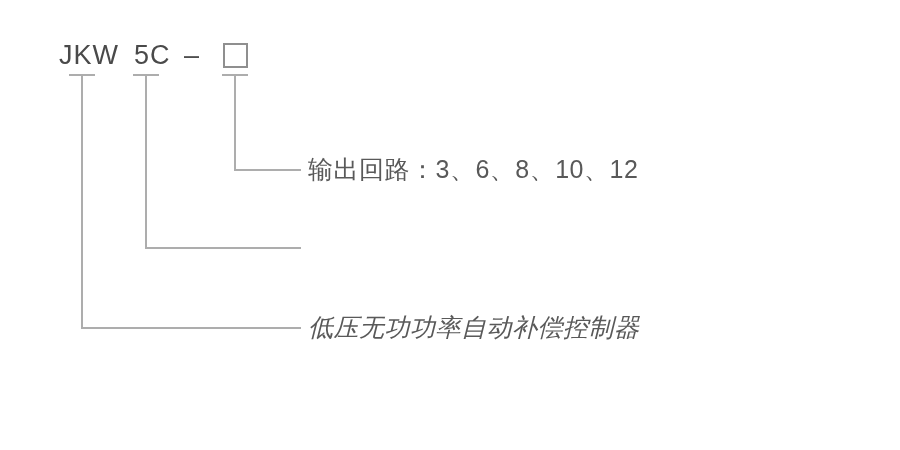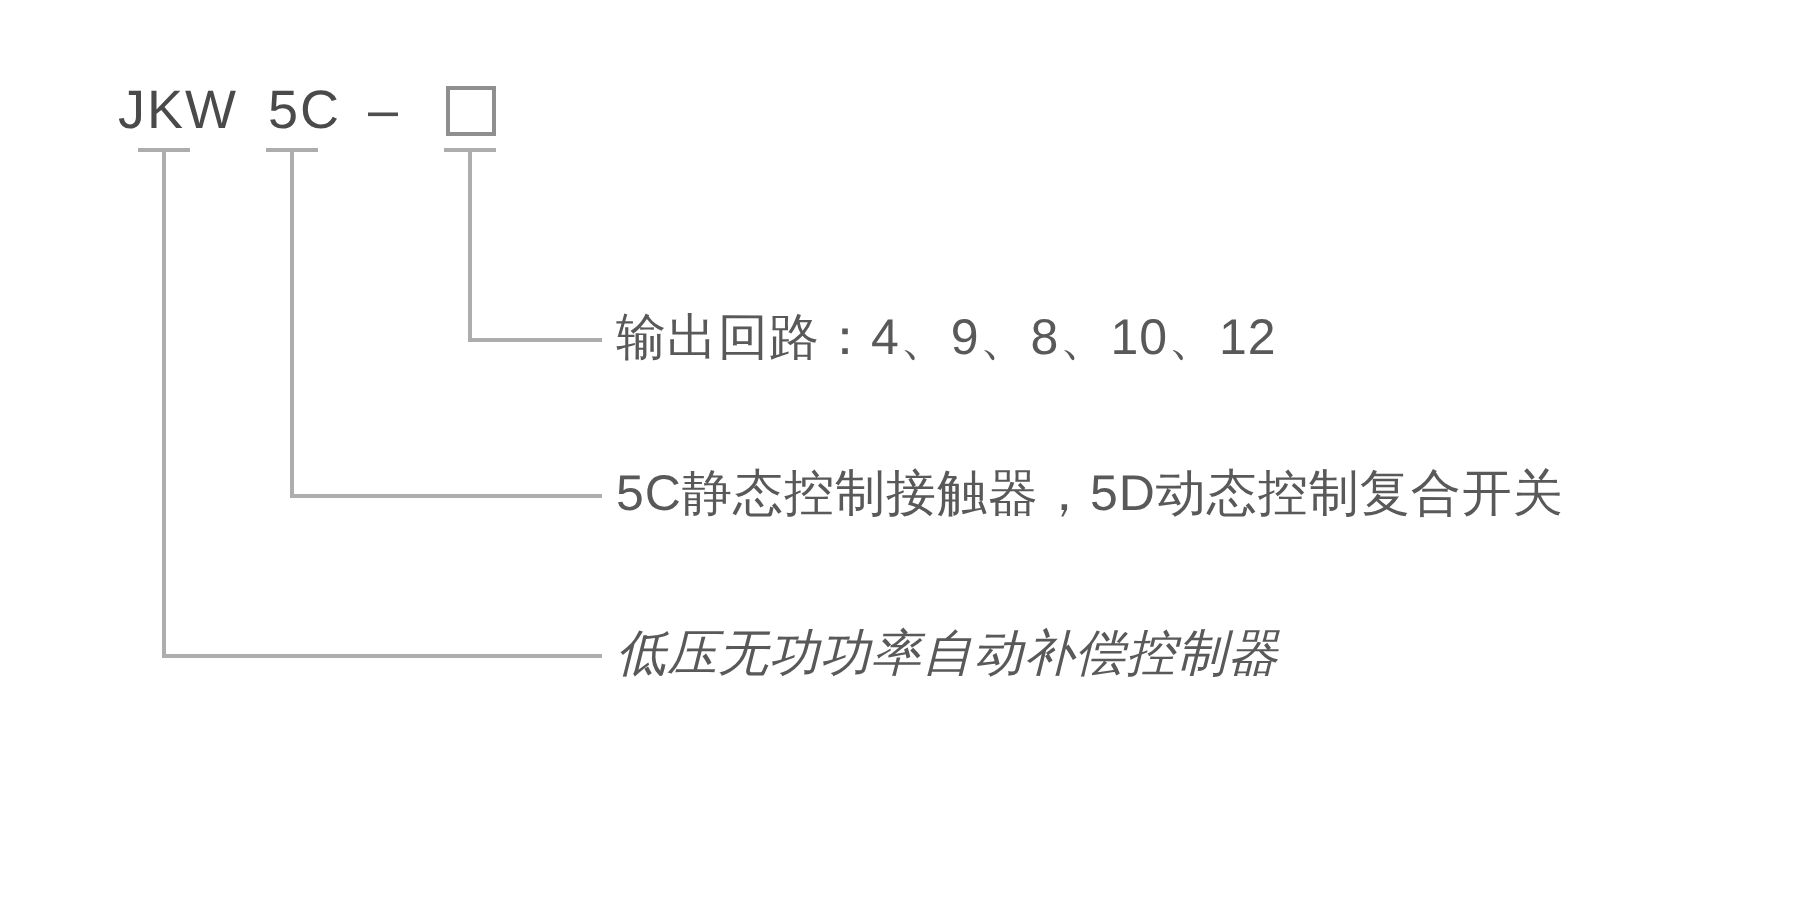--- a/index.html
+++ b/index.html
@@ -85,17 +85,16 @@
   <div id="code-box"></div>
 
   <div class="cap" id="cap-series"></div>
   <div class="cap" id="cap-variant"></div>
   <div class="cap" id="cap-box"></div>
 
   <div class="connector" id="conn-series"></div>
   <div class="connector" id="conn-variant"></div>
   <div class="connector" id="conn-box"></div>
 
-  <span class="annotation" id="ann-output">输出回路：4、9、8、10、12</span>
-  <span class="annotation" id="ann-variant">5C静态控制接触器，5D动态控制复合开关</span>
+  <span class="annotation" id="ann-output">输出回路：3、6、8、10、12</span>
   <span class="annotation" id="ann-series">低压无功功率自动补偿控制器</span>
 
 </div>
 
 </body></html>

